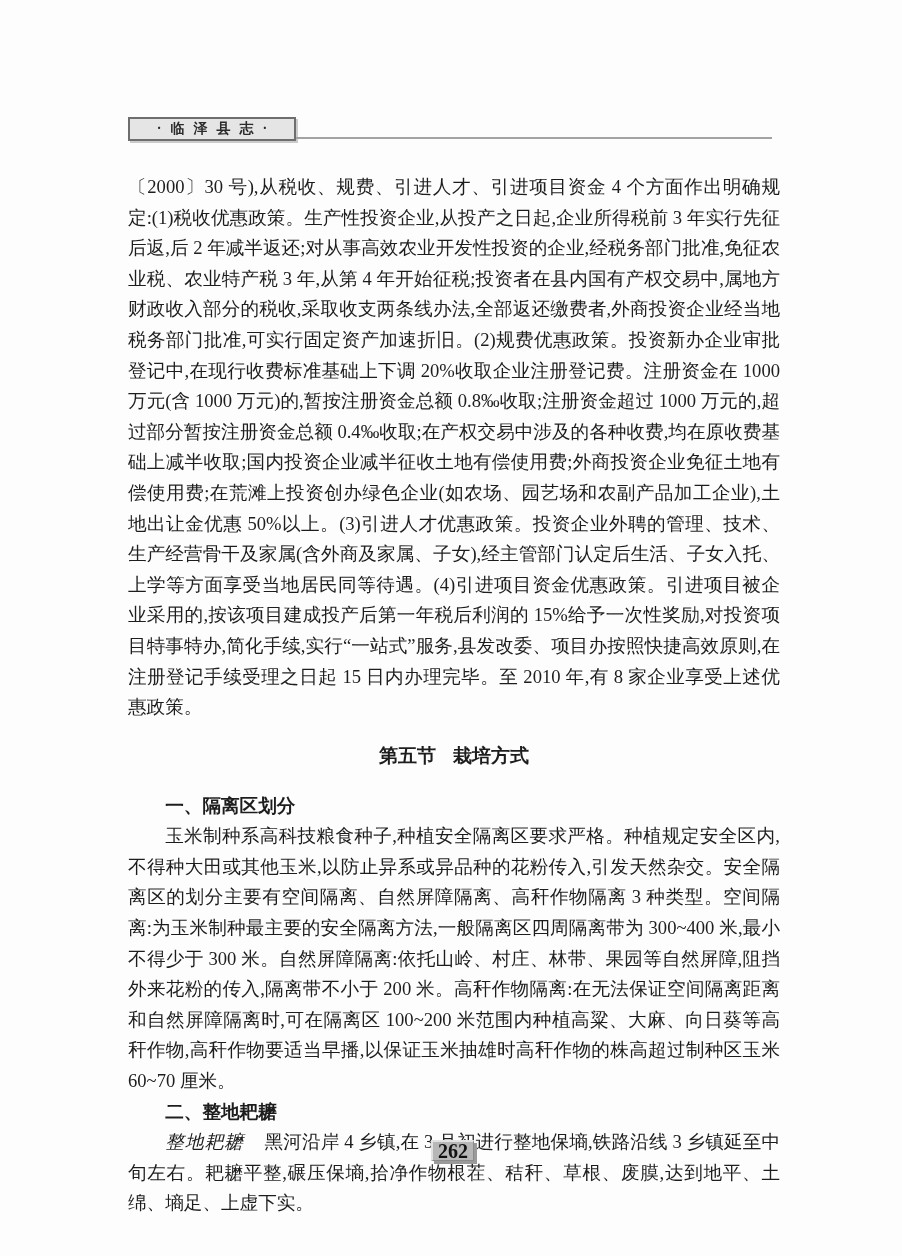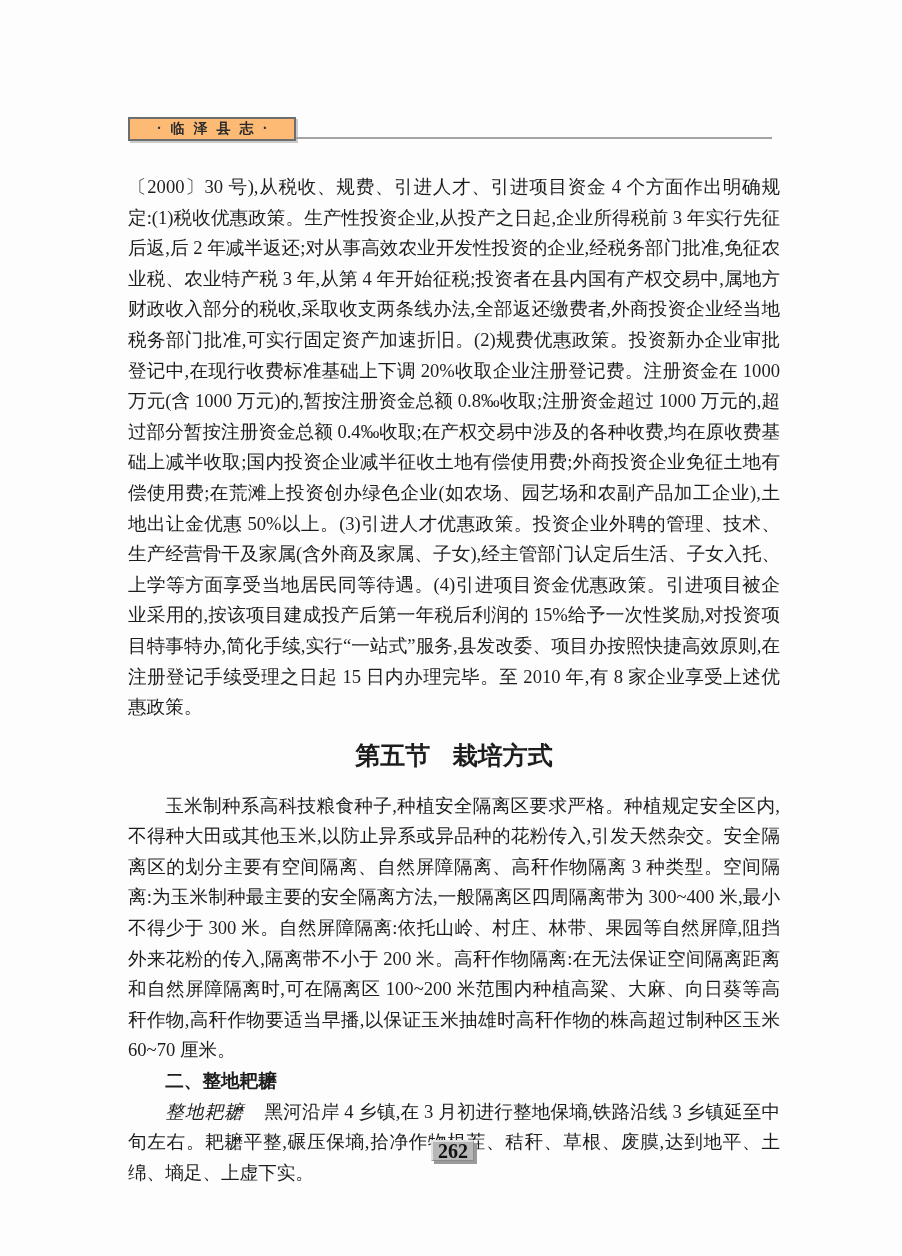--- a/index.html
+++ b/index.html
@@ -8,21 +8,21 @@
     width:902px;height:1256px;
     background:#fdfdfd;
     font-family:"Liberation Serif","DejaVu Serif",serif;
     color:#1d1d1d;
     overflow:hidden;
   }
   
   .header-box{
     position:absolute;left:128px;top:117px;
     width:168px;height:24px;box-sizing:border-box;
-    background:#fdba74;
+    background:#e5e5e5;
     border:2px solid #6e6e6e;
     box-shadow:2px 2px 0 rgba(110,110,110,.35);
     display:flex;align-items:center;justify-content:center;
   }
   .header-title{
     font-size:14px;font-weight:bold;color:#2b2b2b;
     letter-spacing:9px;padding-left:9px;white-space:nowrap;
   }
   .header-rule{
     position:absolute;left:296px;top:137px;
@@ -30,21 +30,21 @@
   }
   
   .text-block{
     position:absolute;left:128px;top:172px;width:652px;
     font-size:18.6px;line-height:30.6px;
     text-align:justify;text-justify:inter-ideograph;
   }
   .para{margin:0;}
   .indent{text-indent:2em;}
   .section-heading{
-    font-size:25px;font-weight:bold;text-align:center;
+    font-size:19px;font-weight:bold;text-align:center;
     margin:15px 0 17px 0;line-height:36px;
     font-family:"Liberation Serif","DejaVu Serif",serif;
   }
   .section-heading .section-num{margin-right:0.9em;}
   .sub-heading{
     font-size:18.6px;font-weight:bold;line-height:30.6px;
     margin:0;padding-left:2em;text-align:left;
     font-family:"Liberation Sans","DejaVu Sans",sans-serif;
   }
   .term{
@@ -75,20 +75,21 @@
     <span class="header-title">·临泽县志·</span>
   </div>
   <div class="header-rule"></div>
 
   <div class="text-block">
 
     <p class="para">〔2000〕30 号),从税收、规费、引进人才、引进项目资金 4 个方面作出明确规定:(1)税收优惠政策。生产性投资企业,从投产之日起,企业所得税前 3 年实行先征后返,后 2 年减半返还;对从事高效农业开发性投资的企业,经税务部门批准,免征农业税、农业特产税 3 年,从第 4 年开始征税;投资者在县内国有产权交易中,属地方财政收入部分的税收,采取收支两条线办法,全部返还缴费者,外商投资企业经当地税务部门批准,可实行固定资产加速折旧。(2)规费优惠政策。投资新办企业审批登记中,在现行收费标准基础上下调 20%收取企业注册登记费。注册资金在 1000 万元(含 1000 万元)的,暂按注册资金总额 0.8‰收取;注册资金超过 1000 万元的,超过部分暂按注册资金总额 0.4‰收取;在产权交易中涉及的各种收费,均在原收费基础上减半收取;国内投资企业减半征收土地有偿使用费;外商投资企业免征土地有偿使用费;在荒滩上投资创办绿色企业(如农场、园艺场和农副产品加工企业),土地出让金优惠 50%以上。(3)引进人才优惠政策。投资企业外聘的管理、技术、生产经营骨干及家属(含外商及家属、子女),经主管部门认定后生活、子女入托、上学等方面享受当地居民同等待遇。(4)引进项目资金优惠政策。引进项目被企业采用的,按该项目建成投产后第一年税后利润的 15%给予一次性奖励,对投资项目特事特办,简化手续,实行“一站式”服务,县发改委、项目办按照快捷高效原则,在注册登记手续受理之日起 15 日内办理完毕。至 2010 年,有 8 家企业享受上述优惠政策。</p>
 
     <h2 class="section-heading"><span class="section-num">第五节</span><span>栽培方式</span></h2>
 
+    <h3 class="sub-heading">一、隔离区划分</h3>
     <p class="para indent">玉米制种系高科技粮食种子,种植安全隔离区要求严格。种植规定安全区内,不得种大田或其他玉米,以防止异系或异品种的花粉传入,引发天然杂交。安全隔离区的划分主要有空间隔离、自然屏障隔离、高秆作物隔离 3 种类型。空间隔离:为玉米制种最主要的安全隔离方法,一般隔离区四周隔离带为 300~400 米,最小不得少于 300 米。自然屏障隔离:依托山岭、村庄、林带、果园等自然屏障,阻挡外来花粉的传入,隔离带不小于 200 米。高秆作物隔离:在无法保证空间隔离距离和自然屏障隔离时,可在隔离区 100~200 米范围内种植高粱、大麻、向日葵等高秆作物,高秆作物要适当早播,以保证玉米抽雄时高秆作物的株高超过制种区玉米 60~70 厘米。</p>
 
     <h3 class="sub-heading">二、整地耙耱</h3>
     <p class="para indent"><i class="term">整地耙耱</i><span>黑河沿岸 4 乡镇,在 3 月初进行整地保墒,铁路沿线 3 乡镇延至中旬左右。耙耱平整,碾压保墒,拾净作物根茬、秸秆、草根、废膜,达到地平、土绵、墒足、上虚下实。</span></p>
 
   </div>
 
   <div class="page-num-box">
     <span>262</span>
   </div>

